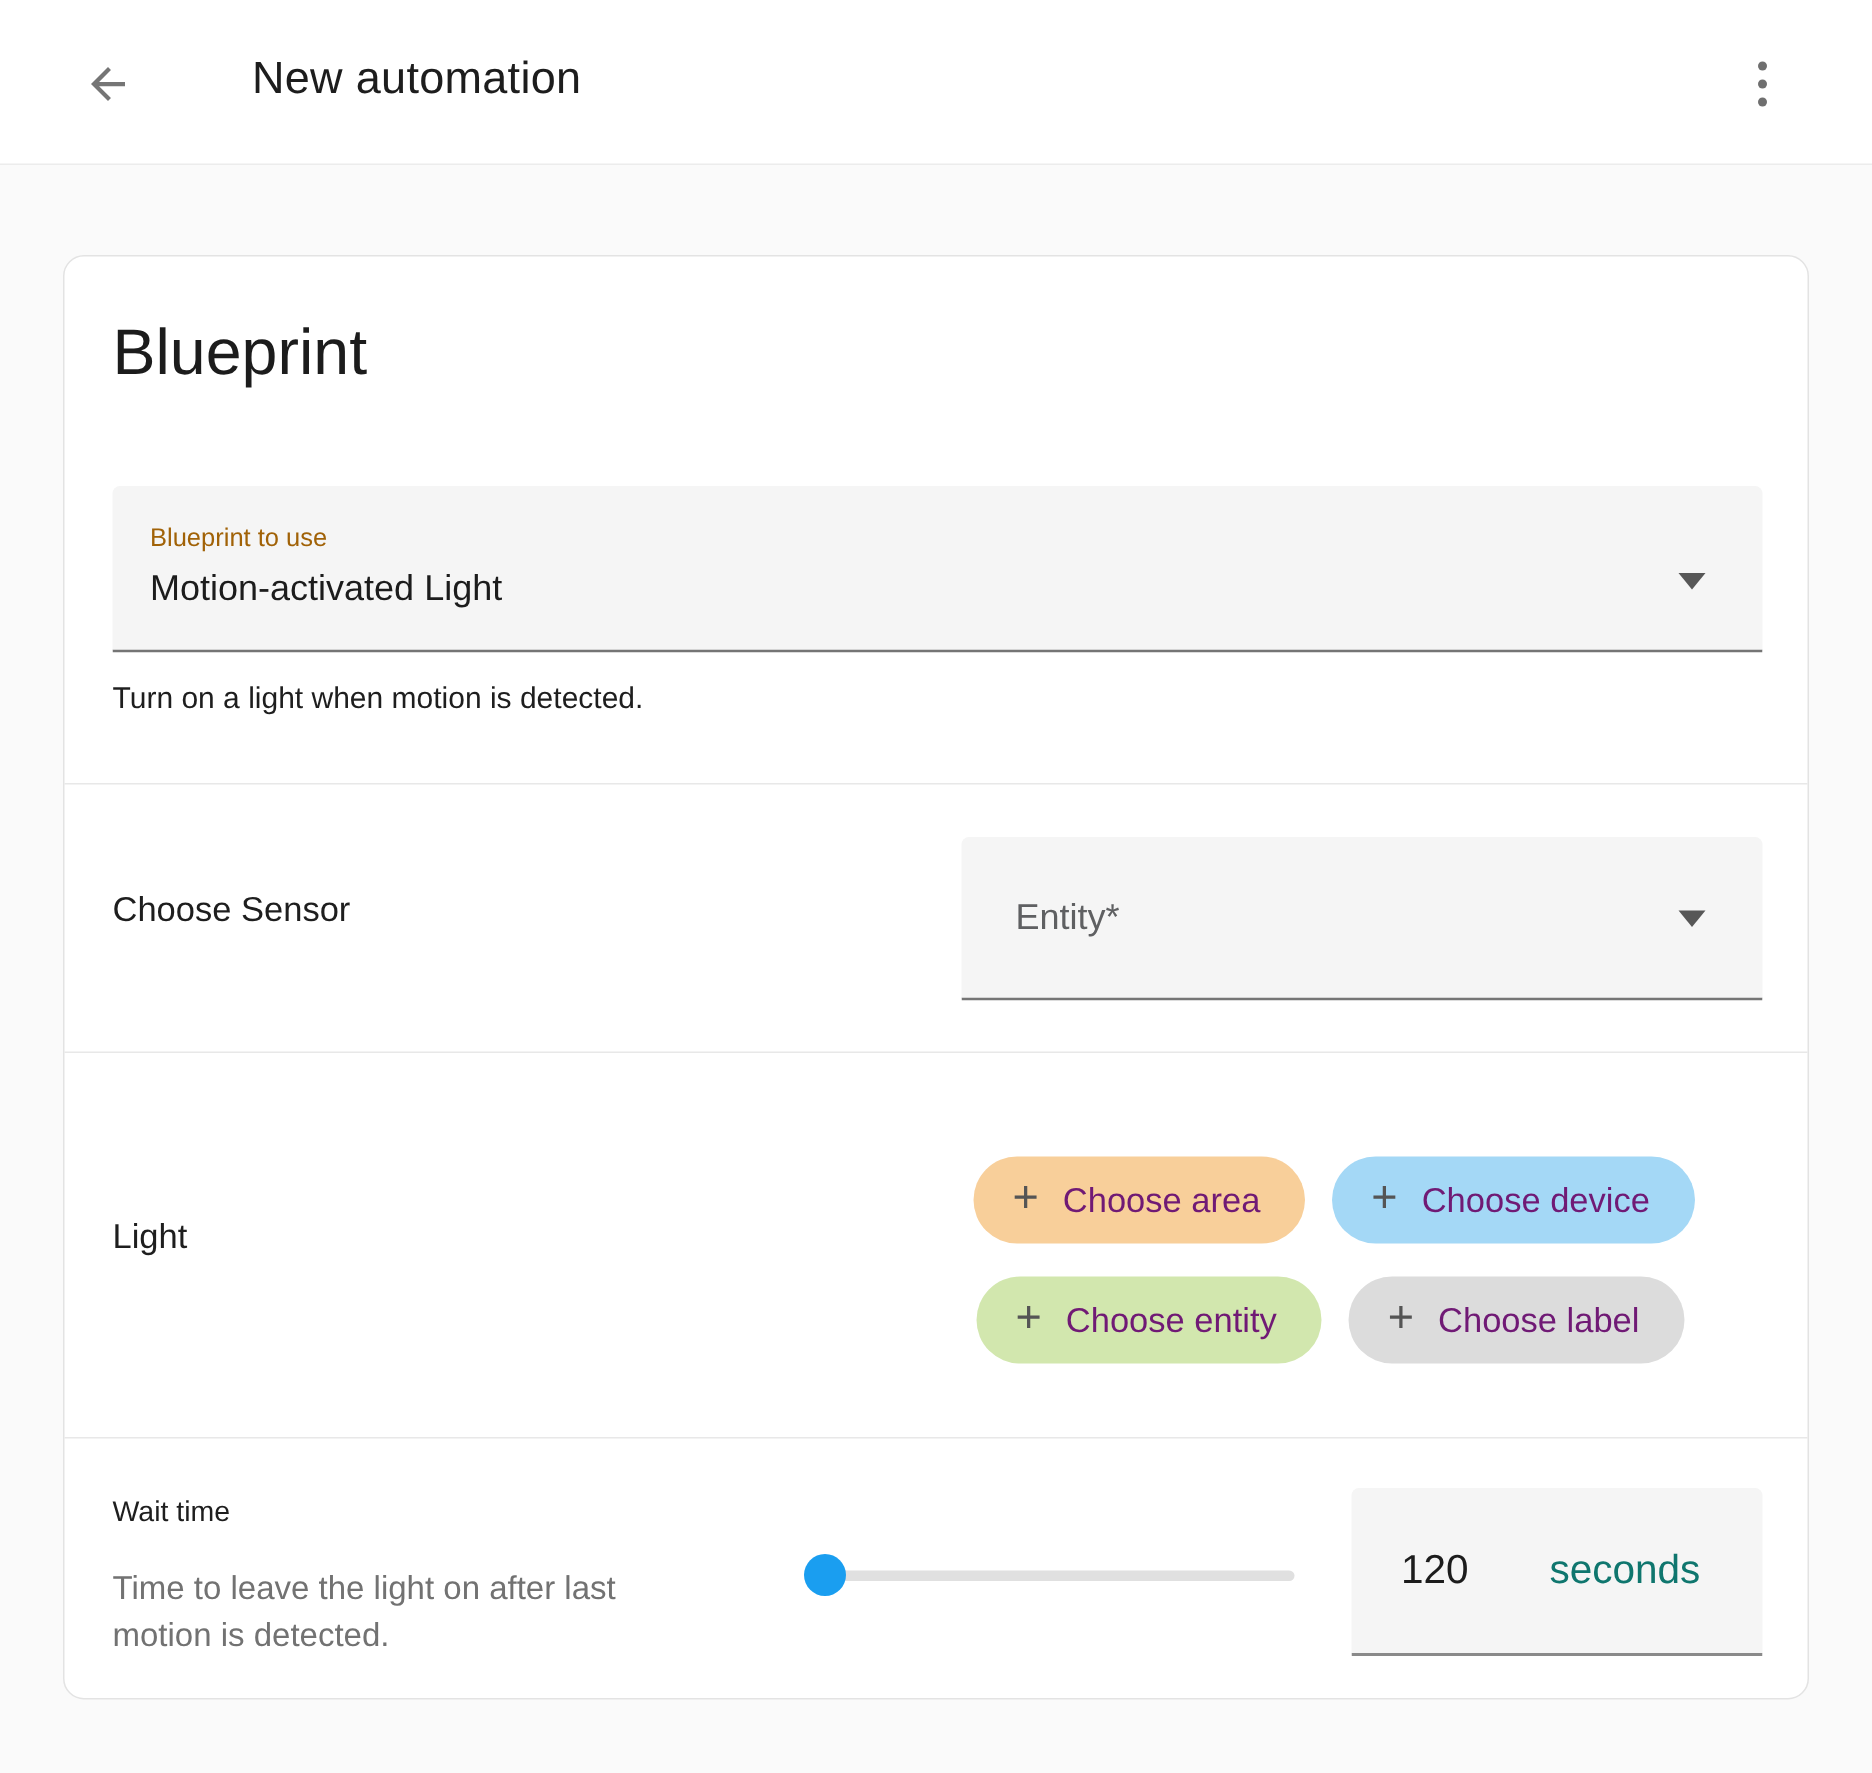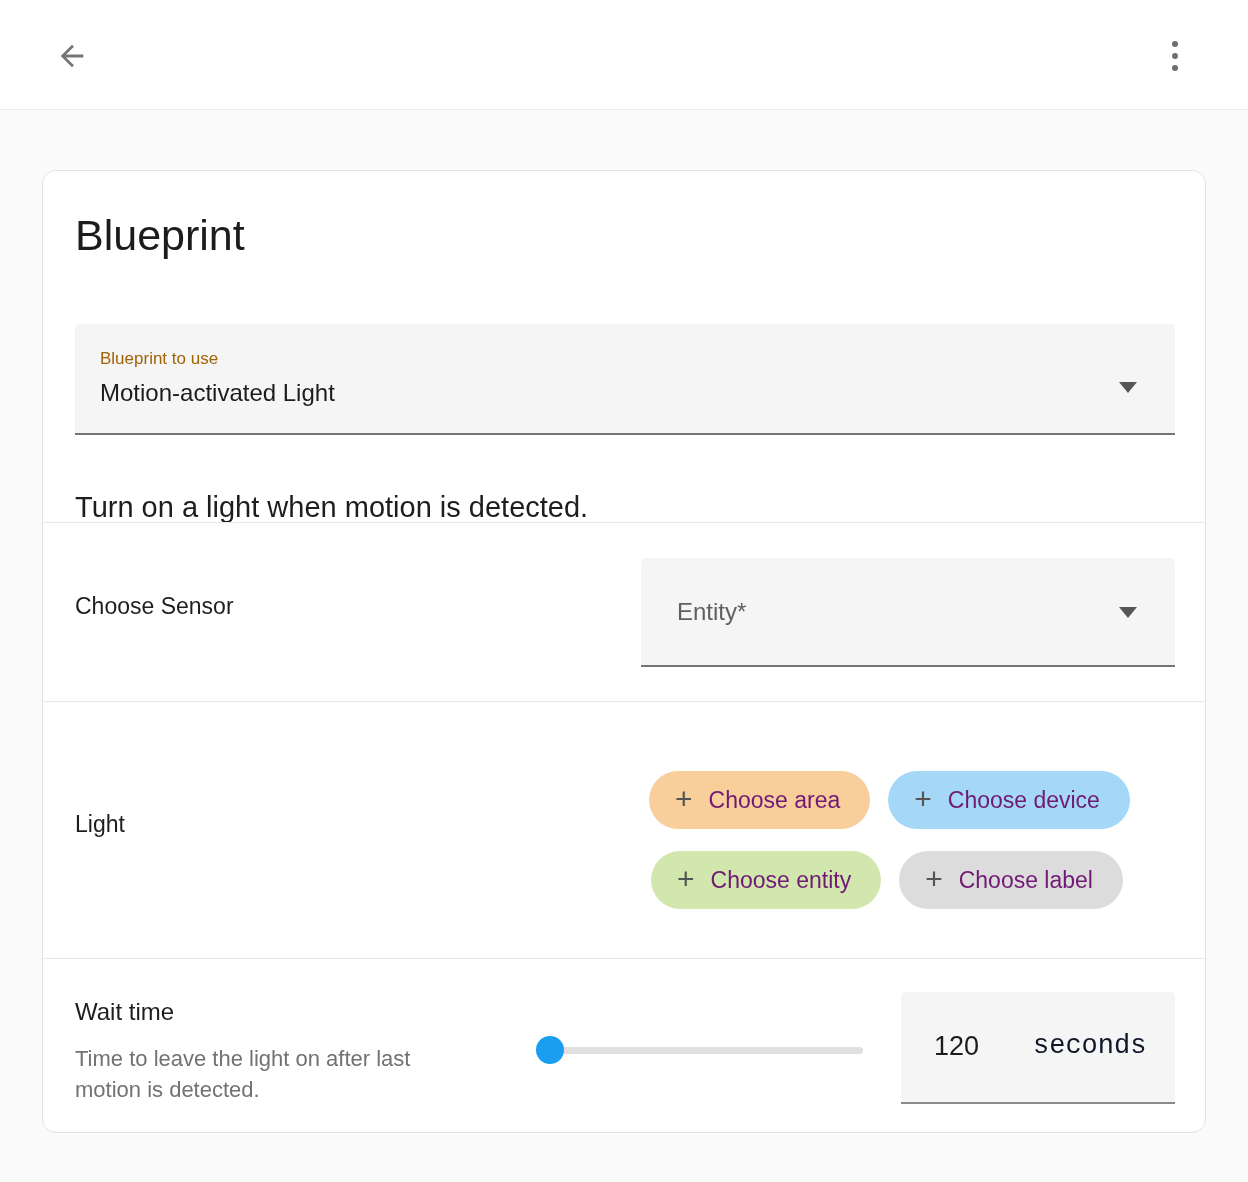--- a/index.html
+++ b/index.html
@@ -55,21 +55,21 @@
     position:absolute; left:25px; top:55px; font-size:24px; color:#1c1c1c;
   }
   .caret {
     position:absolute; right:38px; top:50%; margin-top:-5px;
     width:0; height:0; border-left:9px solid transparent;
     border-right:9px solid transparent; border-top:11px solid #575757;
   }
   .bp-field .caret { top:58px; margin-top:0; }
 
   .description {
-    position:absolute; left:32px; top:284px; font-size:29px; color:#1e1e1e;margin-top:36px;
+    position:absolute; left:32px; top:284px; font-size:20px; color:#1e1e1e;
   }
 
   
   .ms-label {
     position:absolute; left:32px; top:422px; font-size:23px; color:#1e1e1e;
   }
   .entity-field { left:598px; top:387px; width:534px; height:109px; }
   .entity-field .f-placeholder {
     position:absolute; left:36px; top:40px; font-size:24px; color:#5f6062;
   }
@@ -86,21 +86,21 @@
     padding:0 30px 0 26px; cursor:pointer; white-space:nowrap;
   }
   .chip .plus {
     font-size:30px; font-weight:400; color:#555555; line-height:1;
     margin-right:16px; position:relative; top:-1px;
   }
   .chip .chip-label { font-size:23px; color:#701a75; }
 
   
   .wait-label {
-    position:absolute; left:32px; top:827px; font-size:24px; color:#1e1e1e;text-align:right;
+    position:absolute; left:32px; top:827px; font-size:19px; color:#1e1e1e;text-align:right;
   }
   .wait-desc {
     position:absolute; left:32px; top:872px; width:400px;
     font-size:22px; line-height:31px; color:#727272;
   }
   .slider {
     position:absolute; left:493px; top:864px; width:327px; height:30px;
   }
   .slider .track {
     position:absolute; left:14px; right:0; top:12px; height:7px;
@@ -108,32 +108,33 @@
   }
   .slider .thumb {
     position:absolute; left:0; top:1px; width:28px; height:28px;
     border-radius:50%; cursor:pointer;
   }
   .num-field { left:858px; top:821px; width:274px; height:112px; border-bottom-color:#8a8a8a; cursor:text; }
   .num-field .num-value {
     position:absolute; left:33px; top:39px; font-size:27px; color:#1c1c1c;
   }
   .num-field .num-unit {
-    position:absolute; left:132px; top:39px; font-size:27px; color:#0f172a;font-family:Liberation Mono, monospace;
+    position:absolute; left:132px; top:39px; font-size:27px; color:#0f766e;
   }
 </style>
 </head>
 <body>
 
 <div class="appbar">
   <div class="back-btn">
     <svg width="34" height="34" viewBox="0 0 24 24">
       <path d="M20 11H7.8l5.6-5.6L12 4l-8 8 8 8 1.4-1.4L7.8 13H20v-2z" fill="#757575"></path>
     </svg>
   </div>
+  <div class="appbar-title">New automation</div>
   <div class="kebab-btn">
     <i></i>
     <i></i>
     <i></i>
   </div>
 </div>
 
 <div class="card">
 
   <div class="card-title">Blueprint</div>

